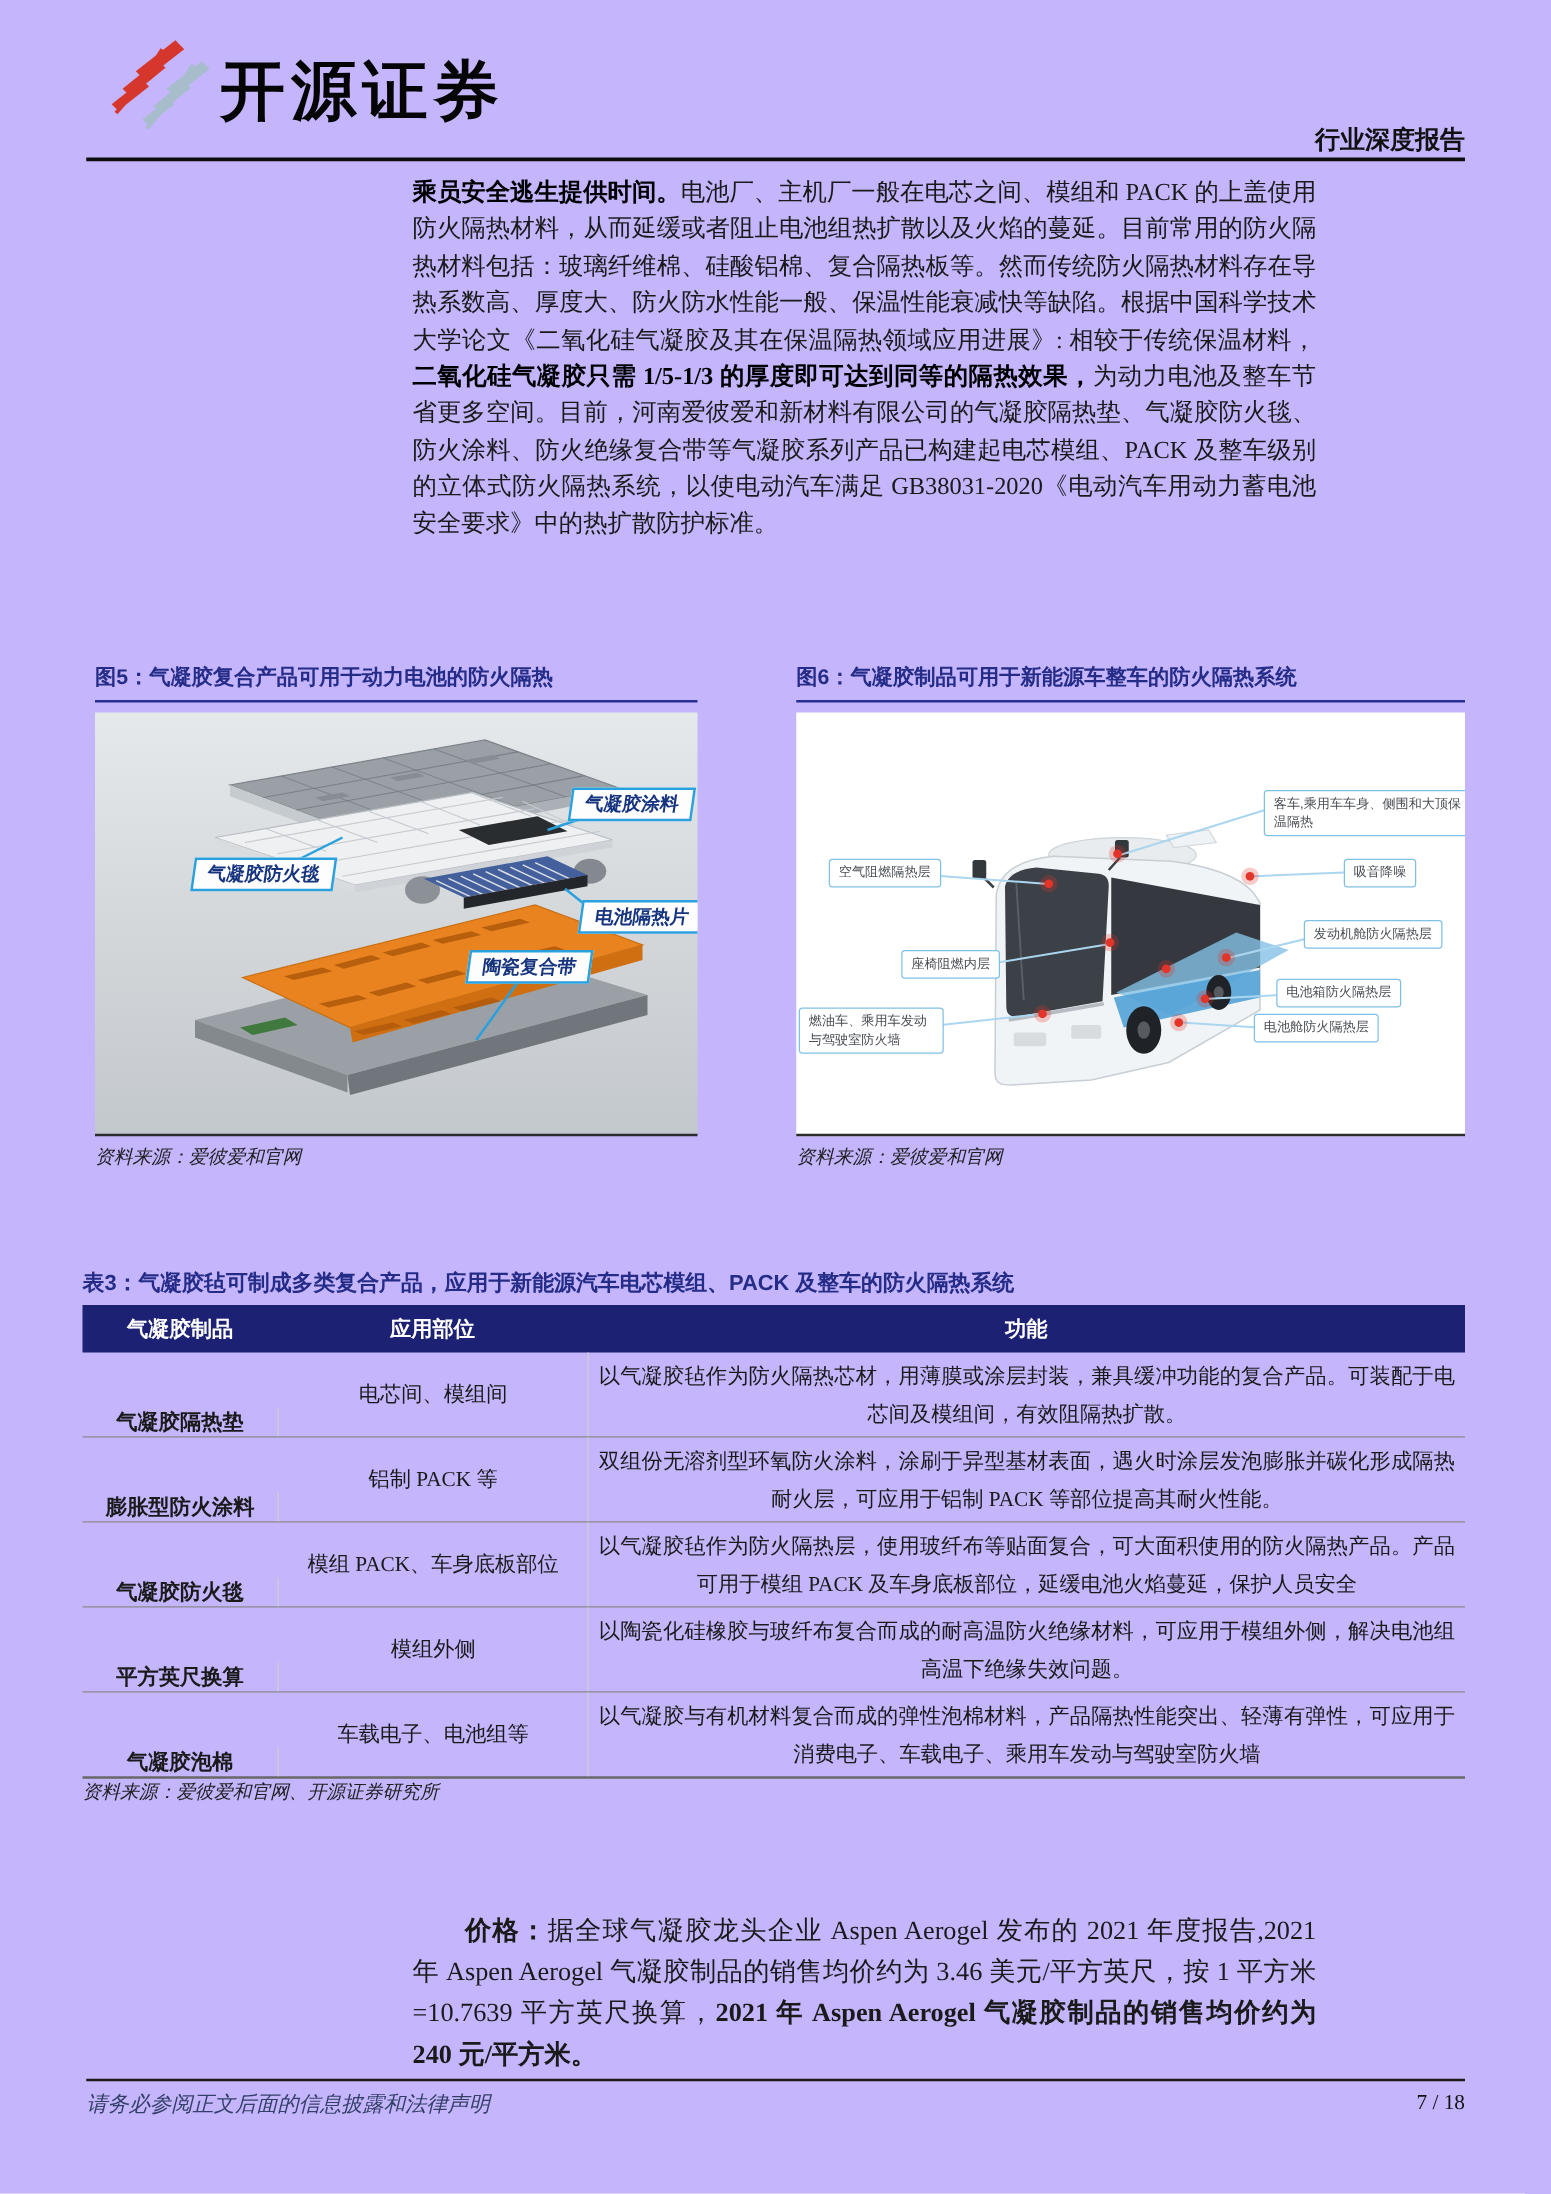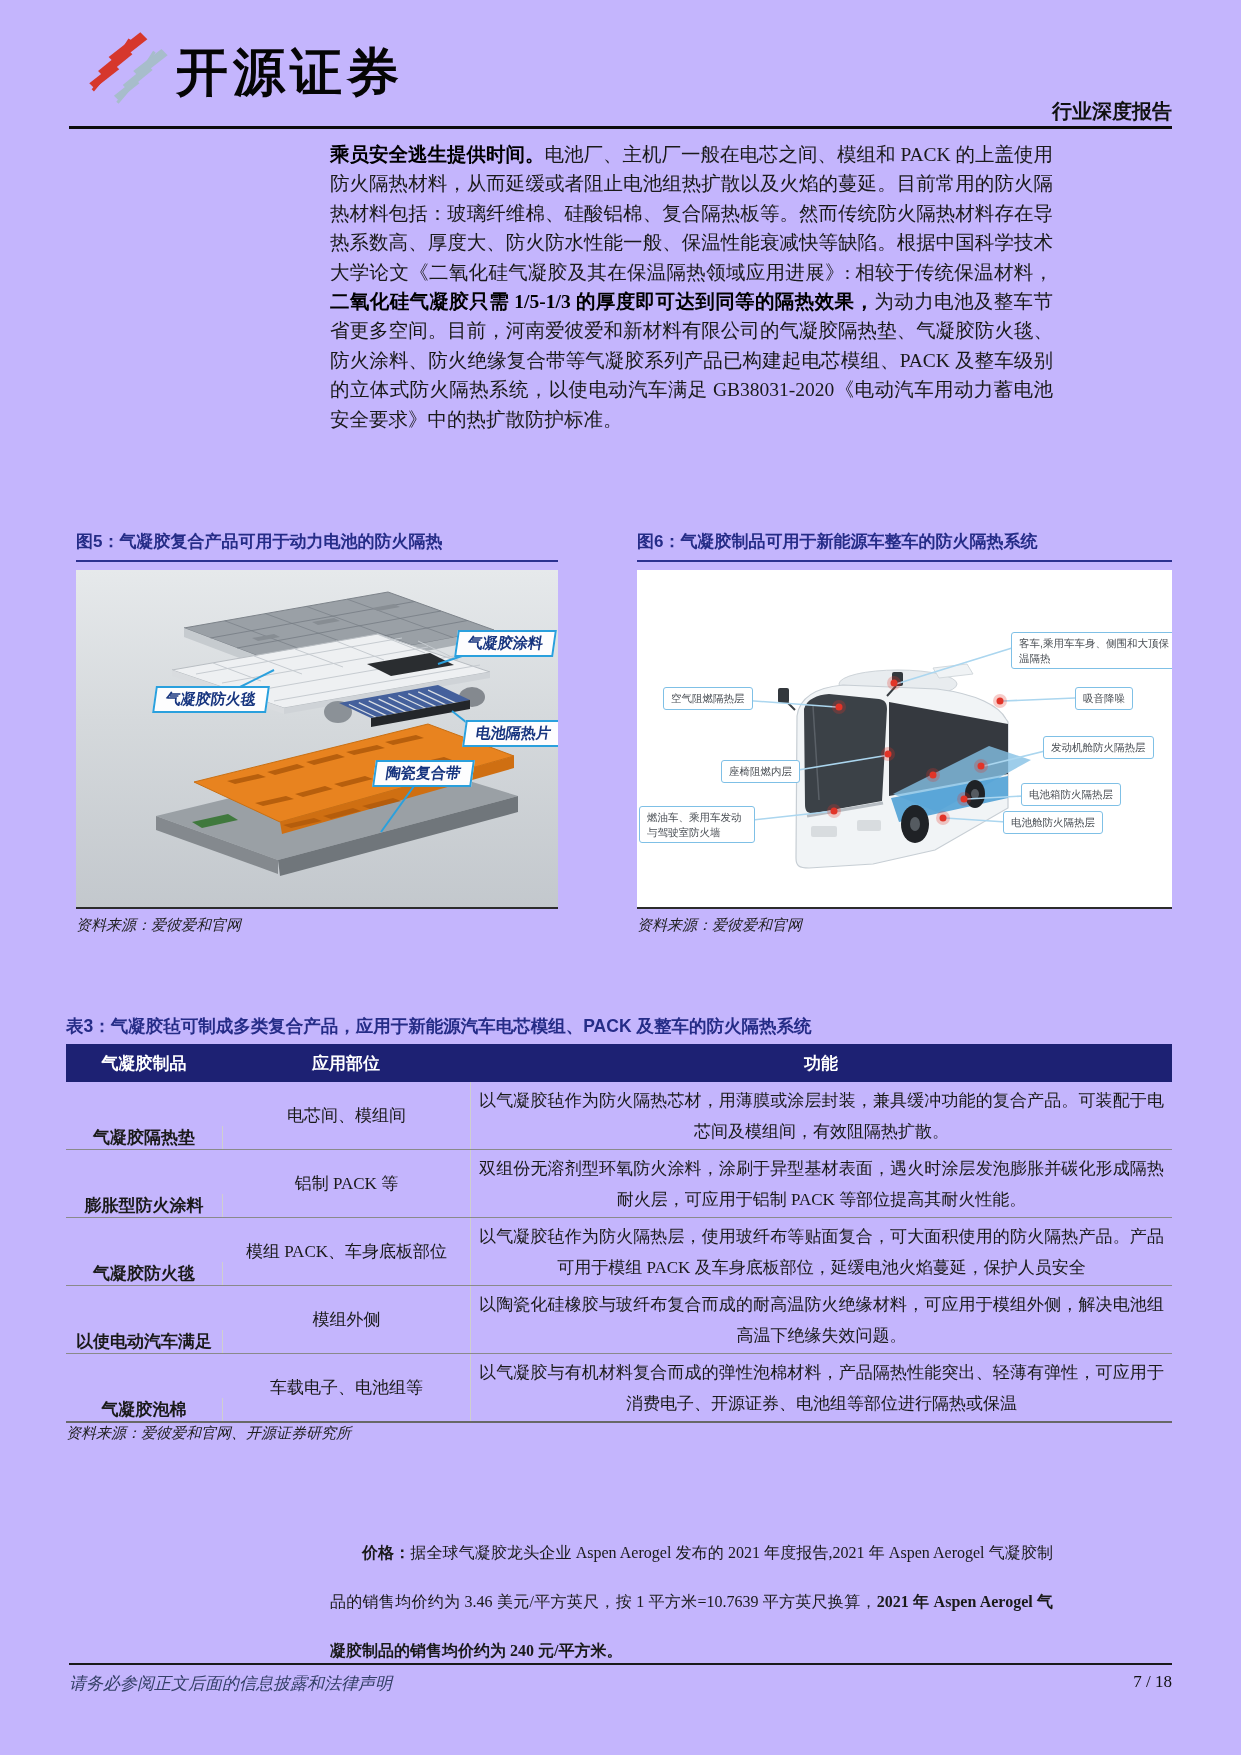--- a/index.html
+++ b/index.html
@@ -48,21 +48,21 @@
   .tbl-row:last-child{border-bottom:2px solid #686868;}
   .c1{width:156px;display:flex;align-items:center;justify-content:center;text-align:center;}
   .c2{width:248px;display:flex;align-items:center;justify-content:center;text-align:center;padding:0 6px;box-sizing:border-box;}
   .c3{flex:1;display:flex;align-items:center;padding:2px 8px;box-sizing:border-box;}
   .tbl-row .c1{font-weight:bold;border-right:1px solid #cfcfcf;margin-top:44px;}
   .tbl-row .c2{border-right:1px solid #cfcfcf;}
   .c3 > span{width:100%;text-align:justify;text-align-last:center;line-height:31px;}
   .tbl-src{position:absolute;left:66px;top:1424px;font-size:15px;font-style:italic;color:#1f1f1f;}
 
   
-  .price-para{position:absolute;left:330px;top:1528px;width:723px;font-size:16px;line-height:49px;
+  .price-para{position:absolute;left:330px;top:1528px;width:723px;font-size:21px;line-height:33px;
               text-align:justify;text-indent:2em;margin:0;}
 
   
   .footer-rule{position:absolute;left:69px;top:1663px;width:1103px;height:2px;background:#1a1a1a;}
   .footer-disclaimer{position:absolute;left:69px;top:1672px;font-size:17px;font-weight:normal;
                      font-style:italic;color:#333f66;}
   .footer-page{position:absolute;right:69px;top:1672px;font-size:17px;color:#111;}
 </style>
 </head>
 <body>
@@ -255,31 +255,31 @@
         </div>
     </div>
     <div class="tbl-row">
       <div class="c1">气凝胶防火毯</div>
       <div class="c2">模组 PACK、车身底板部位</div>
       <div class="c3">
           <span>以气凝胶毡作为防火隔热层，使用玻纤布等贴面复合，可大面积使用的防火隔热产品。产品可用于模组 PACK 及车身底板部位，延缓电池火焰蔓延，保护人员安全</span>
         </div>
     </div>
     <div class="tbl-row">
-      <div class="c1">以使电动汽车满足</div>
+      <div class="c1">平方英尺换算</div>
       <div class="c2">模组外侧</div>
       <div class="c3">
           <span>以陶瓷化硅橡胶与玻纤布复合而成的耐高温防火绝缘材料，可应用于模组外侧，解决电池组高温下绝缘失效问题。</span>
         </div>
     </div>
     <div class="tbl-row">
       <div class="c1">气凝胶泡棉</div>
       <div class="c2">车载电子、电池组等</div>
       <div class="c3">
-          <span>以气凝胶与有机材料复合而成的弹性泡棉材料，产品隔热性能突出、轻薄有弹性，可应用于消费电子、开源证券、电池组等部位进行隔热或保温</span>
+          <span>以气凝胶与有机材料复合而成的弹性泡棉材料，产品隔热性能突出、轻薄有弹性，可应用于消费电子、车载电子、乘用车发动与驾驶室防火墙</span>
         </div>
     </div>
   </div>
   <div class="tbl-src">资料来源：爱彼爱和官网、开源证券研究所</div>
 
   <p class="price-para"><b>价格：</b><span>据全球气凝胶龙头企业 Aspen Aerogel 发布的 2021 年度报告,2021 年 Aspen Aerogel 气凝胶制品的销售均价约为 3.46 美元/平方英尺，按 1 平方米=10.7639 平方英尺换算，</span><b>2021 年 Aspen Aerogel 气凝胶制品的销售均价约为 240 元/平方米。</b></p>
 
   <div class="footer-rule"></div>
   <div class="footer-disclaimer">请务必参阅正文后面的信息披露和法律声明</div>
   <div class="footer-page">7 / 18</div>

